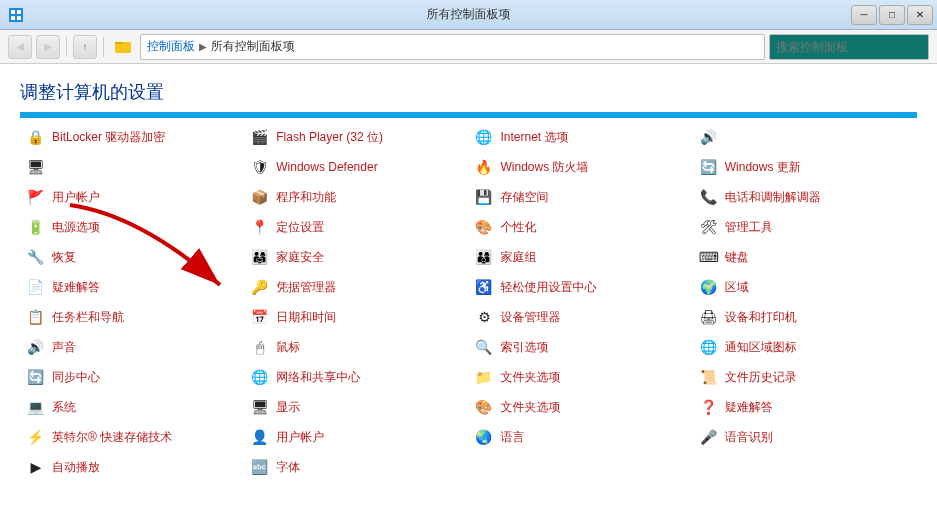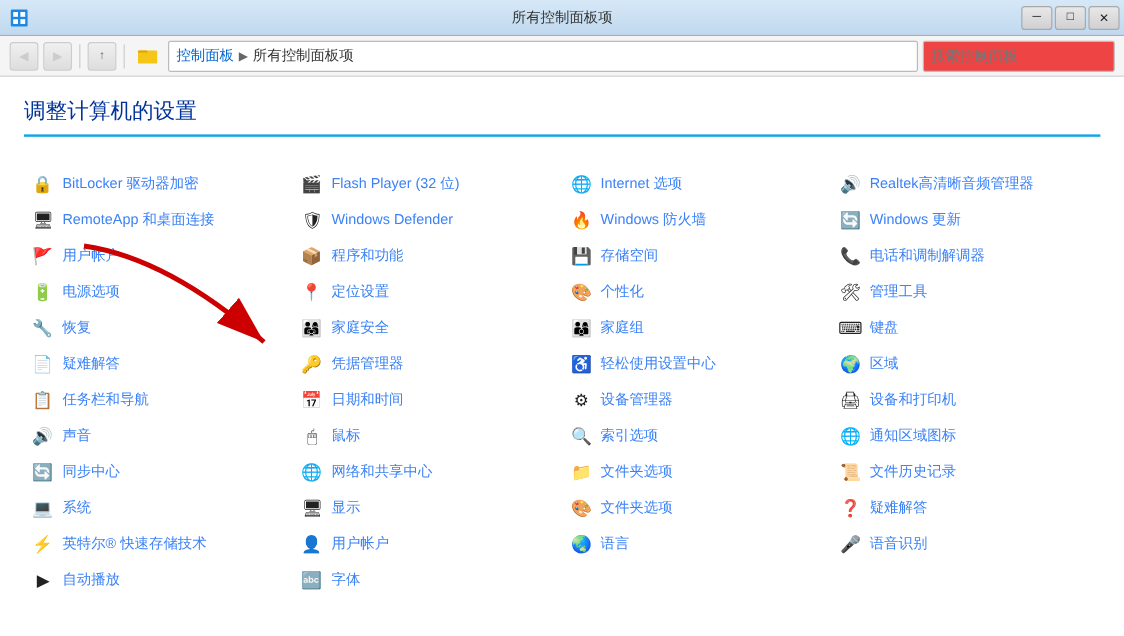--- a/index.html
+++ b/index.html
@@ -104,38 +104,38 @@
     .breadcrumb-item { color: #0066cc; cursor: pointer; }
     .breadcrumb-sep { color: #666; font-size: 10px; }
     .breadcrumb-current { color: #333; }
     .search-box {
       height: 26px;
       width: 160px;
       border: 1px solid #bbb;
       border-radius: 2px;
       padding: 0 6px;
       font-size: 12px;
-      background: #ef4444;
+      background: #0f766e;
     }
 
     
     .main-content {
       background: white;
       height: calc(530px - 30px - 34px);
       overflow-y: auto;
       padding: 16px 20px;
     }
 
     .page-title {
       font-size: 18px;
       font-weight: normal;
       color: #003399;
-      margin-bottom: 24px;
+      margin-bottom: 4px;
       padding-bottom: 8px;
-      border-bottom: 2px solid #0ea5e9;
+      border-bottom: 6px solid #0ea5e9;
     }
 
     .items-grid {
       display: grid;
       grid-template-columns: repeat(4, 1fr);
       gap: 0;
     }
 
     .item-column {
       display: flex;
@@ -154,21 +154,21 @@
       width: 20px;
       height: 20px;
       display: flex;
       align-items: center;
       justify-content: center;
       font-size: 14px;
       flex-shrink: 0;
     }
     .control-item .item-label {
       font-size: 12px;
-      color: #3b82f6;
+      color: #b91c1c;
       white-space: nowrap;
     }
   </style>
 </head>
 <body>
 
 <div class="title-bar">
   <div class="title-bar-icon">
     <svg width="16" height="16" viewBox="0 0 16 16">
       <rect x="1" y="1" width="14" height="14" fill="#1e88e5" rx="1"></rect>
@@ -213,21 +213,20 @@
 
   <div class="items-grid" id="items-grid">
 
   <div class="item-column">
         <div class="control-item" title="BitLocker 驱动器加密">
           <span class="item-icon">🔒</span>
           <span class="item-label">BitLocker 驱动器加密</span>
         </div>
         <div class="control-item" title="RemoteApp 和桌面连接">
           <span class="item-icon">🖥</span>
-          <span class="item-label">RemoteApp 和桌面连接</span>
         </div>
         <div class="control-item" title="操作中心">
           <span class="item-icon">🚩</span>
           <span class="item-label">用户帐户</span>
         </div>
         <div class="control-item" title="电源选项">
           <span class="item-icon">🔋</span>
           <span class="item-label">电源选项</span>
         </div>
         <div class="control-item" title="恢复">
@@ -355,21 +354,20 @@
           <span class="item-label">文件夹选项</span>
         </div>
         <div class="control-item" title="语言">
           <span class="item-icon">🌏</span>
           <span class="item-label">语言</span>
         </div>
       </div>
       <div class="item-column">
         <div class="control-item" title="Realtek高清晰音频管理器">
           <span class="item-icon">🔊</span>
-          <span class="item-label">Realtek高清晰音频管理器</span>
         </div>
         <div class="control-item" title="Windows 更新">
           <span class="item-icon">🔄</span>
           <span class="item-label">Windows 更新</span>
         </div>
         <div class="control-item" title="电话和调制解调器">
           <span class="item-icon">📞</span>
           <span class="item-label">电话和调制解调器</span>
         </div>
         <div class="control-item" title="管理工具">

